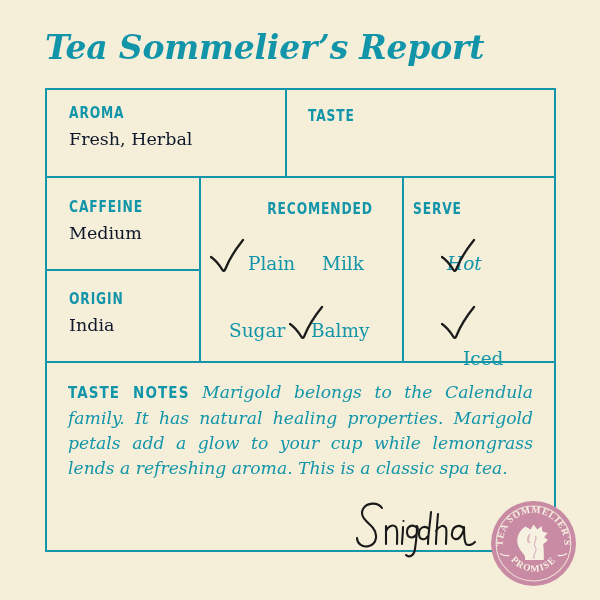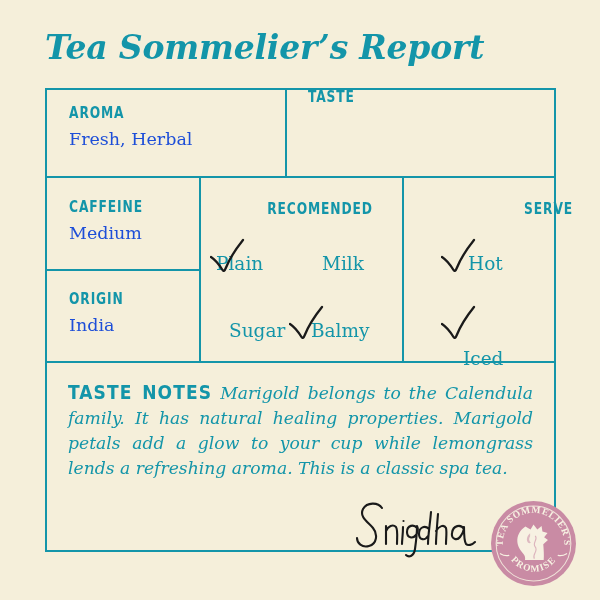--- a/index.html
+++ b/index.html
@@ -57,48 +57,48 @@
     color:#1395A9;
     text-transform:uppercase;
     transform:scaleX(0.88);
     transform-origin:left center;
     white-space:nowrap;
   }
   .lbl.ctr{ transform-origin:center center; }
   .val{
     font-family:"DejaVu Serif","Liberation Serif",serif;
     font-size:17.5px;
-    color:#1d4ed8;
+    color:#0f172a;
     white-space:nowrap;
     margin-top:7px;
   }
 
   
   #c-aroma{   left:69px;  top:104px; }
-  #c-taste{   left:308px; top:88px; }
+  #c-taste{   left:308px; top:107px; }
   #c-caffeine{left:69px;  top:198px; }
   #c-origin{  left:69px;  top:290px; }
 
   
   #c-recom{ left:199px; top:200px; width:242px; text-align:center; }
-  #c-serve{ left:402px; top:200px; width:182px; text-align:right; }
+  #c-serve{ left:402px; top:200px; width:182px; text-align:left; }
 
   
   .opt{
     position:absolute;
     font-family:"DejaVu Serif","Liberation Serif",serif;
     font-size:18.5px;
     color:#1395A9;
     white-space:nowrap;
   }
-  #o-plain{ left:216px; top:253px; }
+  #o-plain{ left:248px; top:253px; }
   #o-milk{  left:322px; top:253px; }
   #o-sugar{ left:229px; top:320px; }
   #o-honey{ left:311px; top:320px; }
-  #o-hot{   left:468px; top:253px; }
+  #o-hot{   left:447px; top:253px;font-style:italic; }
   #o-iced{  left:463px; top:320px;margin-top:28px; }
 
   .tick{ position:absolute; width:36px; height:40px; pointer-events:none; }
   #t-plain{ left:210px; top:237px; }
   #t-honey{ left:289px; top:304px; }
   #t-hot{   left:441px; top:237px; }
   #t-iced{  left:441px; top:304px; }
 
   
   #notes{
@@ -108,21 +108,21 @@
     font-family:"DejaVu Serif","Liberation Serif",serif;
     font-size:17.2px;
     line-height:25px;
     color:#1395A9;
     text-align:justify;
   }
   #notes-lbl{
     font-family:"DejaVu Sans Condensed","Liberation Sans",sans-serif;
     font-style:normal;
     font-weight:700;
-    font-size:19px;
+    font-size:15px;
     letter-spacing:1.1px;
     text-transform:uppercase;
   }
   #notes-txt{ font-style:italic; }
 
   
   #sig{
     position:absolute;
     left:352px; top:498px;
     width:135px; height:62px;

